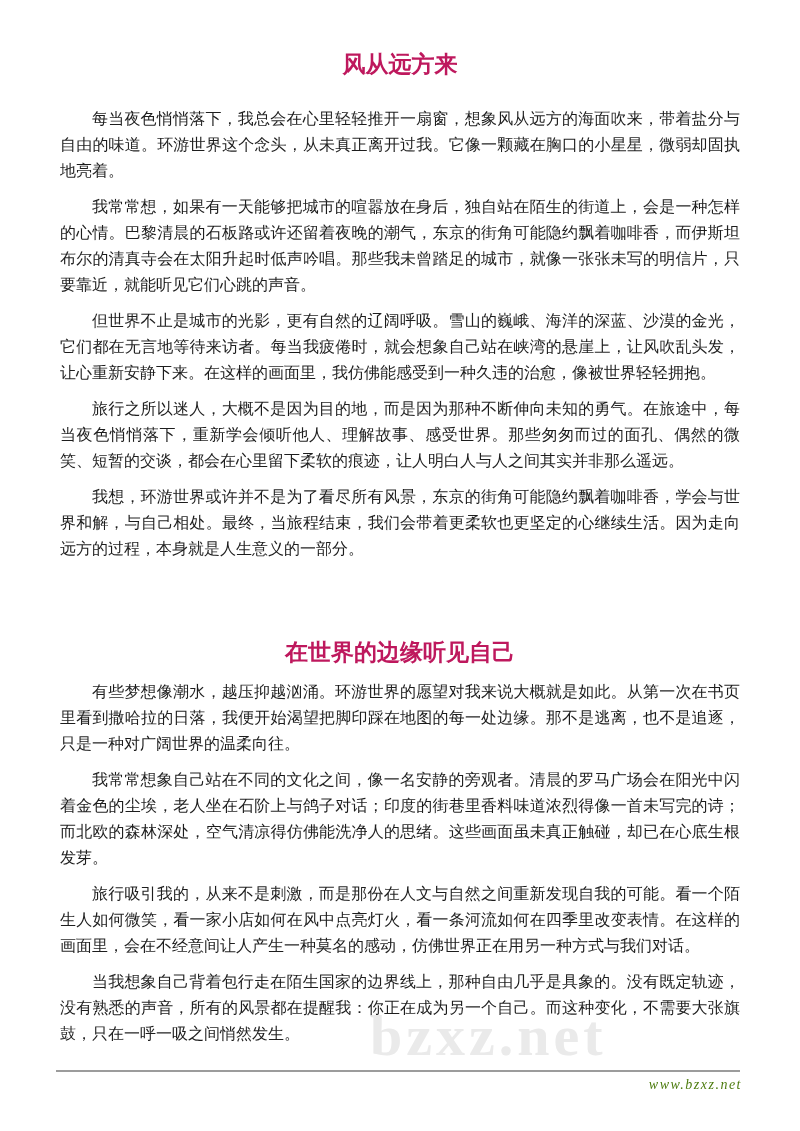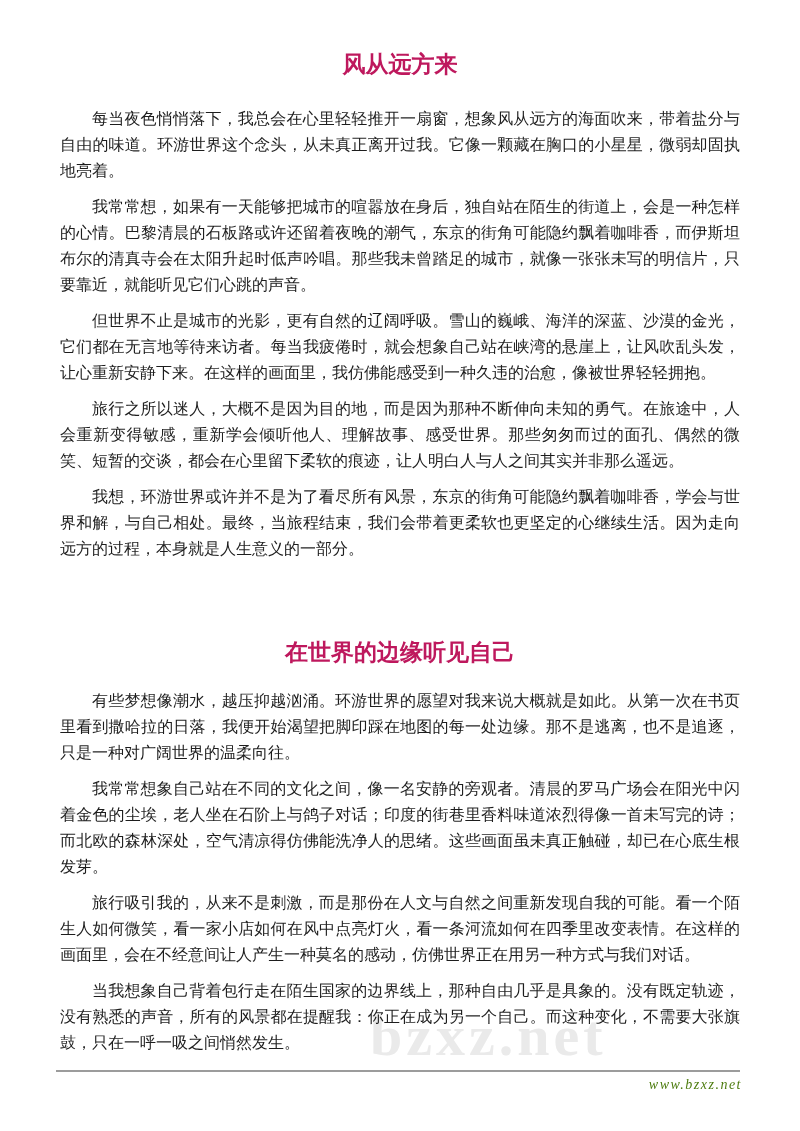--- a/index.html
+++ b/index.html
@@ -44,21 +44,21 @@
   .essay p {
     font-size: 16px;
     line-height: 26px;
     margin: 7px 0 10px 0;
     text-indent: 2em;
     text-align: justify;
     color: #1d1d1d;
   }
   .essay-second .essay-title {
     margin-top: 76px;
-    margin-bottom: 20px;
+    margin-bottom: 11px;
   }
   .footer-rule {
     position: absolute;
     left: 56px;
     top: 1070px;
     width: 684px;
     height: 2px;
     background: #9c9c9c;
     z-index: 1;
   }
@@ -79,21 +79,21 @@
 
 <div class="watermark">bzxz.net</div>
 
 <div class="content">
 
   <article class="essay essay-first">
     <h1 class="essay-title">风从远方来</h1>
     <p>每当夜色悄悄落下，我总会在心里轻轻推开一扇窗，想象风从远方的海面吹来，带着盐分与自由的味道。环游世界这个念头，从未真正离开过我。它像一颗藏在胸口的小星星，微弱却固执地亮着。</p>
     <p>我常常想，如果有一天能够把城市的喧嚣放在身后，独自站在陌生的街道上，会是一种怎样的心情。巴黎清晨的石板路或许还留着夜晚的潮气，东京的街角可能隐约飘着咖啡香，而伊斯坦布尔的清真寺会在太阳升起时低声吟唱。那些我未曾踏足的城市，就像一张张未写的明信片，只要靠近，就能听见它们心跳的声音。</p>
     <p>但世界不止是城市的光影，更有自然的辽阔呼吸。雪山的巍峨、海洋的深蓝、沙漠的金光，它们都在无言地等待来访者。每当我疲倦时，就会想象自己站在峡湾的悬崖上，让风吹乱头发，让心重新安静下来。在这样的画面里，我仿佛能感受到一种久违的治愈，像被世界轻轻拥抱。</p>
-    <p>旅行之所以迷人，大概不是因为目的地，而是因为那种不断伸向未知的勇气。在旅途中，人会重新变得敏感，重新学会倾听他人、理解故事、感受世界。那些匆匆而过的面孔、偶然的微笑、短暂的交谈，都会在心里留下柔软的痕迹，让人明白人与人之间其实并非那么遥远。</p>
+    <p>旅行之所以迷人，大概不是因为目的地，而是因为那种不断伸向未知的勇气。在旅途中，每当夜色悄悄落下，重新学会倾听他人、理解故事、感受世界。那些匆匆而过的面孔、偶然的微笑、短暂的交谈，都会在心里留下柔软的痕迹，让人明白人与人之间其实并非那么遥远。</p>
     <p>我想，环游世界或许并不是为了看尽所有风景，东京的街角可能隐约飘着咖啡香，学会与世界和解，与自己相处。最终，当旅程结束，我们会带着更柔软也更坚定的心继续生活。因为走向远方的过程，本身就是人生意义的一部分。</p>
   </article>
 
   <article class="essay essay-second">
     <h1 class="essay-title">在世界的边缘听见自己</h1>
     <p>有些梦想像潮水，越压抑越汹涌。环游世界的愿望对我来说大概就是如此。从第一次在书页里看到撒哈拉的日落，我便开始渴望把脚印踩在地图的每一处边缘。那不是逃离，也不是追逐，只是一种对广阔世界的温柔向往。</p>
     <p>我常常想象自己站在不同的文化之间，像一名安静的旁观者。清晨的罗马广场会在阳光中闪着金色的尘埃，老人坐在石阶上与鸽子对话；印度的街巷里香料味道浓烈得像一首未写完的诗；而北欧的森林深处，空气清凉得仿佛能洗净人的思绪。这些画面虽未真正触碰，却已在心底生根发芽。</p>
     <p>旅行吸引我的，从来不是刺激，而是那份在人文与自然之间重新发现自我的可能。看一个陌生人如何微笑，看一家小店如何在风中点亮灯火，看一条河流如何在四季里改变表情。在这样的画面里，会在不经意间让人产生一种莫名的感动，仿佛世界正在用另一种方式与我们对话。</p>
     <p>当我想象自己背着包行走在陌生国家的边界线上，那种自由几乎是具象的。没有既定轨迹，没有熟悉的声音，所有的风景都在提醒我：你正在成为另一个自己。而这种变化，不需要大张旗鼓，只在一呼一吸之间悄然发生。</p>
   </article>

